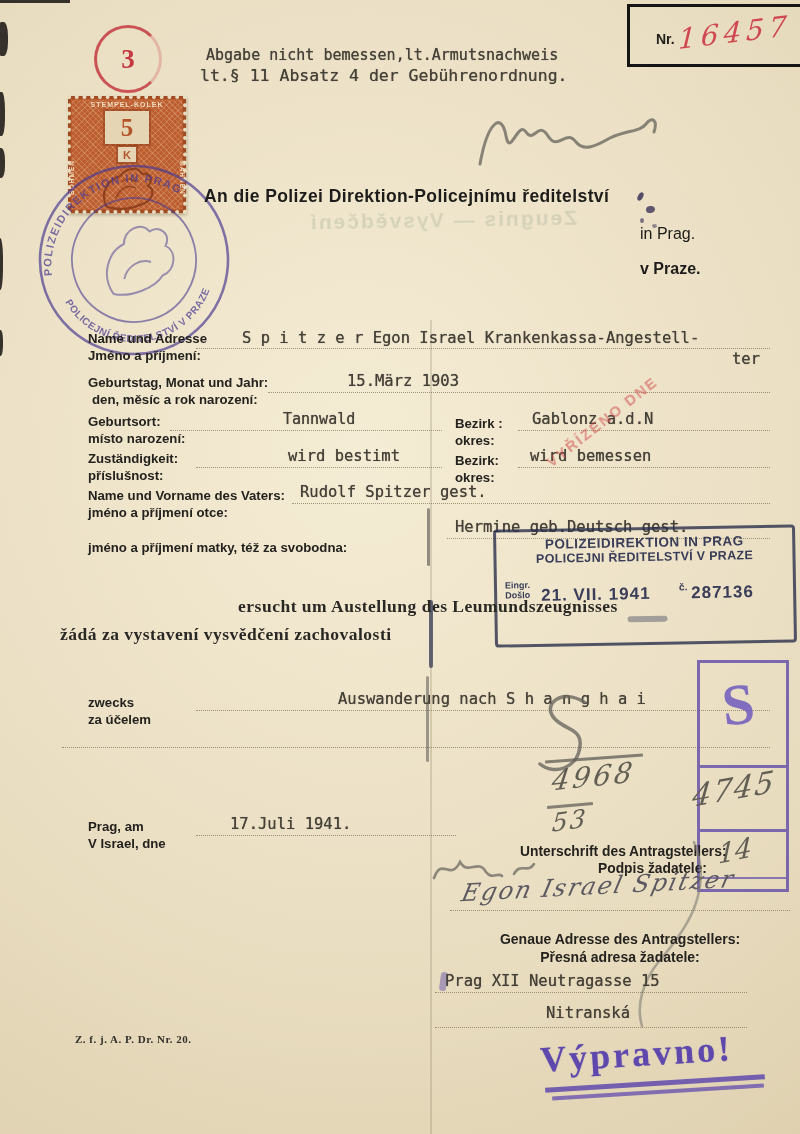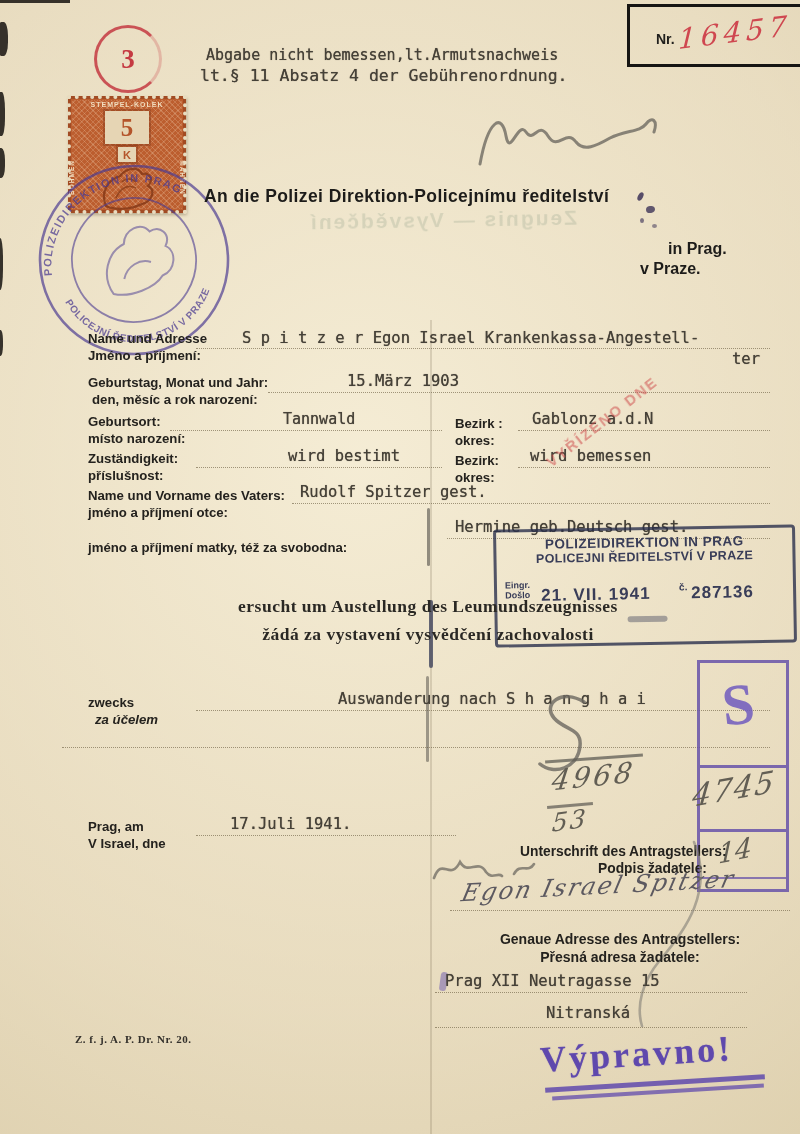--- a/index.html
+++ b/index.html
@@ -96,21 +96,21 @@
   <div class="abs" style="left:268px;top:208px;width:350px;text-align:center;transform:scaleX(-1) rotate(1deg);
               font-weight:bold;font-size:21px;letter-spacing:2px;color:rgba(152,164,142,.30);filter:blur(.6px);">Zeugnis — Vysvědčení</div>
 
   <div class="abs" style="left:204px;top:186px;font-weight:bold;font-size:17.5px;letter-spacing:.4px;white-space:nowrap;color:#1d1c1a;">An die Polizei Direktion-Policejnímu ředitelství</div>
 
   <div class="abs" style="left:638px;top:192px;width:5px;height:9px;background:rgba(50,40,80,.8);border-radius:50%;transform:rotate(28deg);"></div>
   <div class="abs" style="left:646px;top:206px;width:9px;height:7px;background:rgba(50,40,80,.75);border-radius:50%;transform:rotate(-12deg);"></div>
   <div class="abs" style="left:640px;top:218px;width:4px;height:5px;background:rgba(50,40,80,.6);border-radius:50%;"></div>
   <div class="abs" style="left:652px;top:224px;width:5px;height:4px;background:rgba(50,40,80,.5);border-radius:50%;"></div>
 
-  <div class="abs" style="left:640px;top:240px;width:122px;text-align:left;font-weight:bold;font-size:16px;color:#1d1c1a;margin-left:28px;">in Prag.</div>
+  <div class="abs" style="left:640px;top:225px;width:122px;text-align:left;font-weight:normal;font-size:16px;color:#1d1c1a;">in Prag.</div>
   <div class="abs" style="left:640px;top:260px;width:122px;text-align:left;font-weight:bold;font-size:16px;color:#1d1c1a;">v Praze.</div>
 
   <div class="abs crease" style="left:430px;top:320px;width:2px;height:814px;"></div>
   <div class="abs" style="left:427px;top:508px;width:3px;height:58px;background:rgba(80,76,70,.6);border-radius:2px;"></div>
   <div class="abs" style="left:429px;top:600px;width:3.5px;height:68px;background:rgba(52,58,85,.75);border-radius:2px;"></div>
   <div class="abs" style="left:426px;top:676px;width:3px;height:86px;background:rgba(90,86,78,.55);border-radius:2px;"></div>
 
   <div class="abs lbl" style="left:88px;top:330px;">Name und Adresse</div>
   <div class="abs lbl" style="left:88px;top:347px;">Jméno a příjmení:</div>
   <div class="abs typed" style="left:242px;top:329px;font-size:15.5px;">S p i t z e r  Egon  Israel Krankenkassa-Angestell-</div>
@@ -159,24 +159,24 @@
       <div style="font-size:9px;font-weight:bold;">Eingr.</div>
       <div style="font-size:9px;font-weight:bold;">Došlo</div>
     </div>
     <div class="big abs" style="left:44px;top:54px;">21. VII. 1941</div>
     <div class="abs" style="left:182px;top:52px;font-size:10px;font-weight:bold;">č.</div>
     <div class="big abs" style="left:194px;top:54px;">287136</div>
     <div class="abs" style="left:130px;top:86px;width:40px;height:6px;background:rgba(40,46,75,.4);border-radius:3px;"></div>
   </div>
 
   <div class="abs serifbold" style="left:60px;top:596px;width:736px;text-align:center;font-size:17.5px;letter-spacing:.5px;">ersucht um Austellung des Leumundszeugnisses</div>
-  <div class="abs serifbold" style="left:60px;top:624px;width:736px;text-align:center;font-size:17.5px;letter-spacing:.5px;">žádá za vystavení vysvědčení zachovalosti</div>
+  <div class="abs serifbold" style="left:60px;top:624px;width:736px;font-size:17.5px;letter-spacing:.5px;">žádá za vystavení vysvědčení zachovalosti</div>
 
   <div class="abs lbl" style="left:88px;top:694px;">zwecks</div>
-  <div class="abs lbl" style="left:95px;top:711px;font-style:italic;">za účelem</div>
+  <div class="abs lbl" style="left:88px;top:711px;">za účelem</div>
   <div class="abs typed" style="left:338px;top:690px;font-size:15.5px;">Auswanderung nach S h a n g h a i</div>
   <div class="abs dots" style="left:196px;top:710px;width:574px;"></div>
   <div class="abs dots" style="left:62px;top:747px;width:708px;"></div>
 
   <svg class="abs" width="70" height="95" viewBox="0 0 70 95" style="left:528px;top:692px;">
     <path d="M56 10 C34 -4 14 12 26 26 C36 38 54 36 52 54 C50 76 26 84 12 72" fill="none" stroke="rgba(108,104,96,.8)" stroke-width="3.5" stroke-linecap="round"></path>
   </svg>
 
   <div class="abs" style="left:545px;top:757px;width:98px;height:2.5px;background:rgba(95,92,84,.75);transform:rotate(-4deg);"></div>
   <div class="abs pencil" style="left:552px;top:760px;font-size:28px;letter-spacing:3px;transform:rotate(-6deg) skewX(-14deg);">4968</div>

